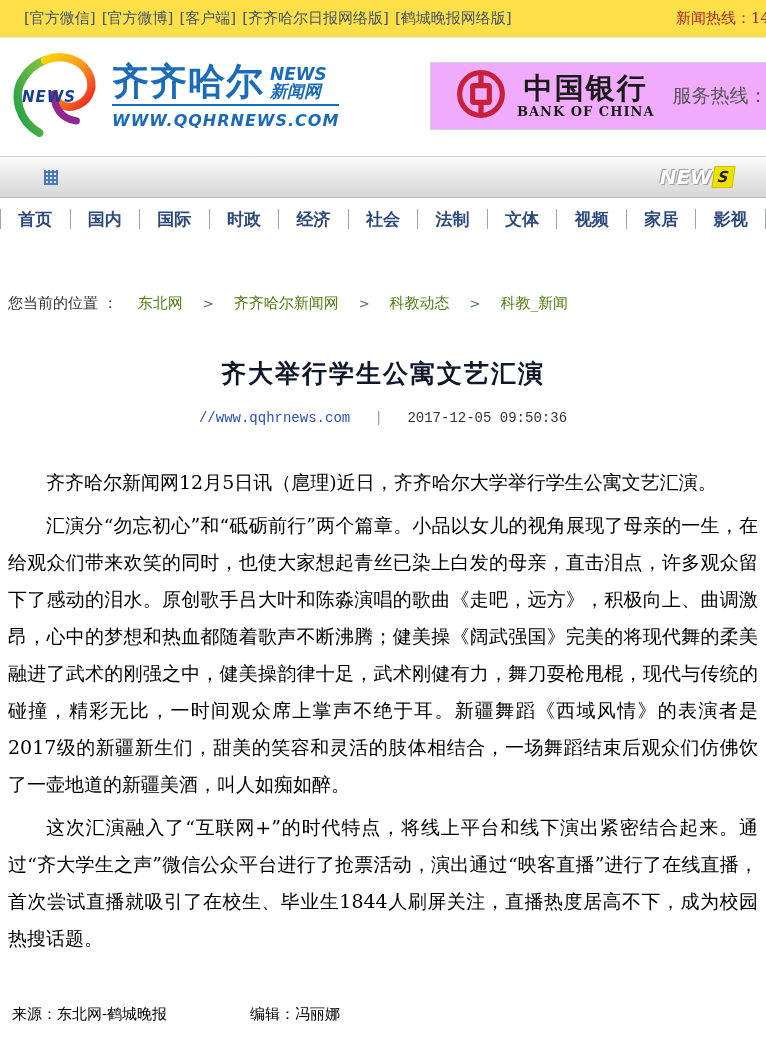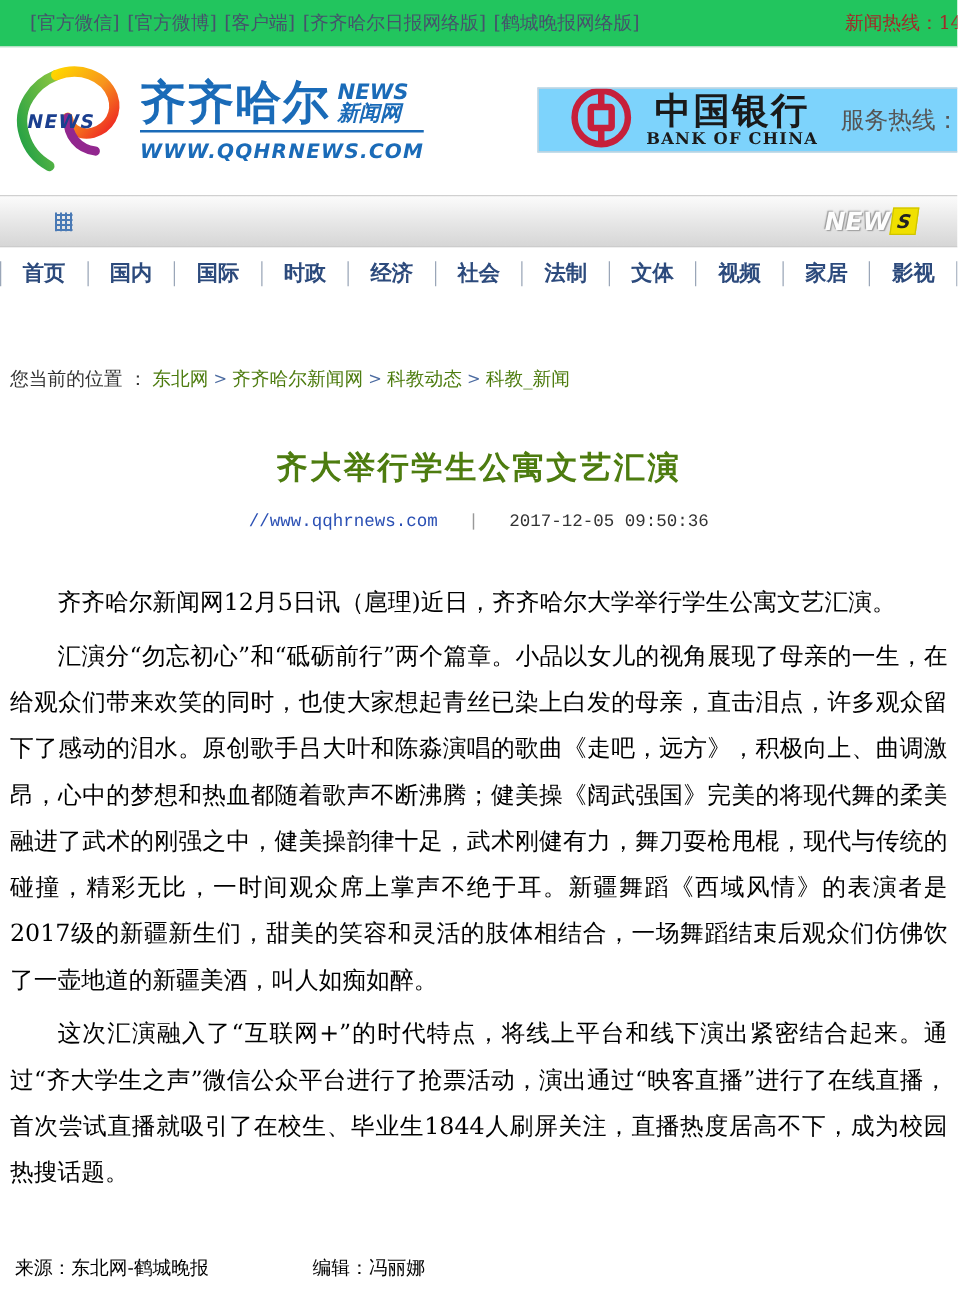--- a/index.html
+++ b/index.html
@@ -4,21 +4,21 @@
 <style>
   * { margin:0; padding:0; box-sizing:border-box; }
   body {
     width:766px; margin:0 auto; background:#fff;
     font-family:"DejaVu Serif","Liberation Serif",serif;
     color:#000; overflow-x:hidden;
   }
   
   .topbar {
     height:38px; display:flex; align-items:center; justify-content:space-between;
-    padding-left:24px; border-bottom:1px solid #e8e8e8; background:#22c55e;
+    padding-left:24px; border-bottom:1px solid #e8e8e8; background:#fde047;
     white-space:nowrap;
   }
   .topbar-links { display:flex; gap:6px; }
   .topbar-links a {
     color:#45536b; text-decoration:none; font-size:15px; cursor:pointer;
   }
   .hotline { color:#a22a2a; font-size:15px; margin-right:-4px; }
   
   .header {
     height:116px; display:flex; align-items:center; justify-content:space-between;
@@ -43,23 +43,23 @@
     font-family:"DejaVu Sans","Liberation Sans",sans-serif;
   }
   .site-url {
     color:#1a6bb8; font-weight:bold; font-style:italic; font-size:16px;
     letter-spacing:1px; margin-top:5px;
     font-family:"DejaVu Sans","Liberation Sans",sans-serif;
     text-align:right;
   }
   
   .ad {
-    width:336px; height:52px; border:1px solid #ccd3da; border-right:none;
+    width:336px; height:68px; border:1px solid #ccd3da; border-right:none;
     display:flex; align-items:center; gap:10px; padding-left:24px;
-    overflow:hidden; white-space:nowrap; cursor:pointer; background:#7dd3fc;
+    overflow:hidden; white-space:nowrap; cursor:pointer; background:#f0abfc;
   }
   .bank-names { text-align:center; line-height:1.1; }
   .bank-cn { font-size:29px; font-weight:bold; color:#1a1a1a; letter-spacing:2px; }
   .bank-en { font-size:13px; font-weight:bold; color:#1a1a1a; letter-spacing:1px; }
   .bank-hotline { font-size:19px; margin-left:8px; color:#555; }
   
   .banner {
     height:42px; margin-top:2px;
     background:linear-gradient(#fbfbfb,#e6e6e6 55%,#d6d6d6);
     border-top:1px solid #d0d0d0; border-bottom:1px solid #bfbfbf;
@@ -94,28 +94,28 @@
     list-style:none; display:flex; height:42px; align-items:center; background:#fff;
   }
   .nav li {
     flex:1; text-align:center; font-size:17px; font-weight:bold; color:#2c4a7c;
     border-left:1px solid #9aa6b8; cursor:pointer; line-height:20px;
   }
   .nav li:last-child { border-right:1px solid #9aa6b8; }
   
   .breadcrumb {
     margin-top:54px; padding-left:8px; font-size:15px; color:#333;
-    display:flex; align-items:center; gap:4px;
+    display:flex; align-items:center; gap:20px;
   }
   .breadcrumb a { color:#4d7c0f; text-decoration:none; cursor:pointer; }
   .bc-sep { color:#4a6aa0; font-size:13px; }
   
   .article { padding:0 8px; }
   .article h1 {
-    text-align:center; font-size:25px; font-weight:bold; color:#4d7c0f;
+    text-align:center; font-size:25px; font-weight:bold; color:#0f172a;
     margin-top:44px; letter-spacing:2px;
   }
   .meta {
     text-align:center; margin-top:20px; font-size:14px;
     font-family:Liberation Mono, monospace;
   }
   .meta-url { color:#2b50b4; cursor:pointer; }
   .meta-sep { color:#999; margin:0 16px; }
   .meta-date { color:#333; }
   .body-text { margin-top:38px; }

